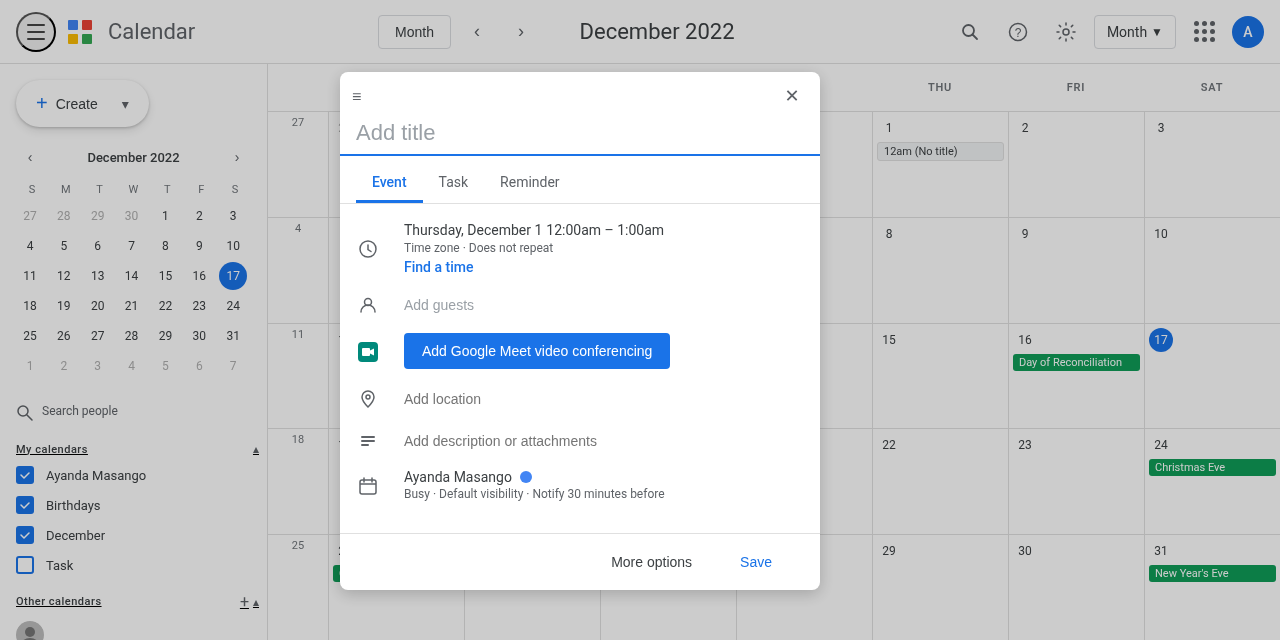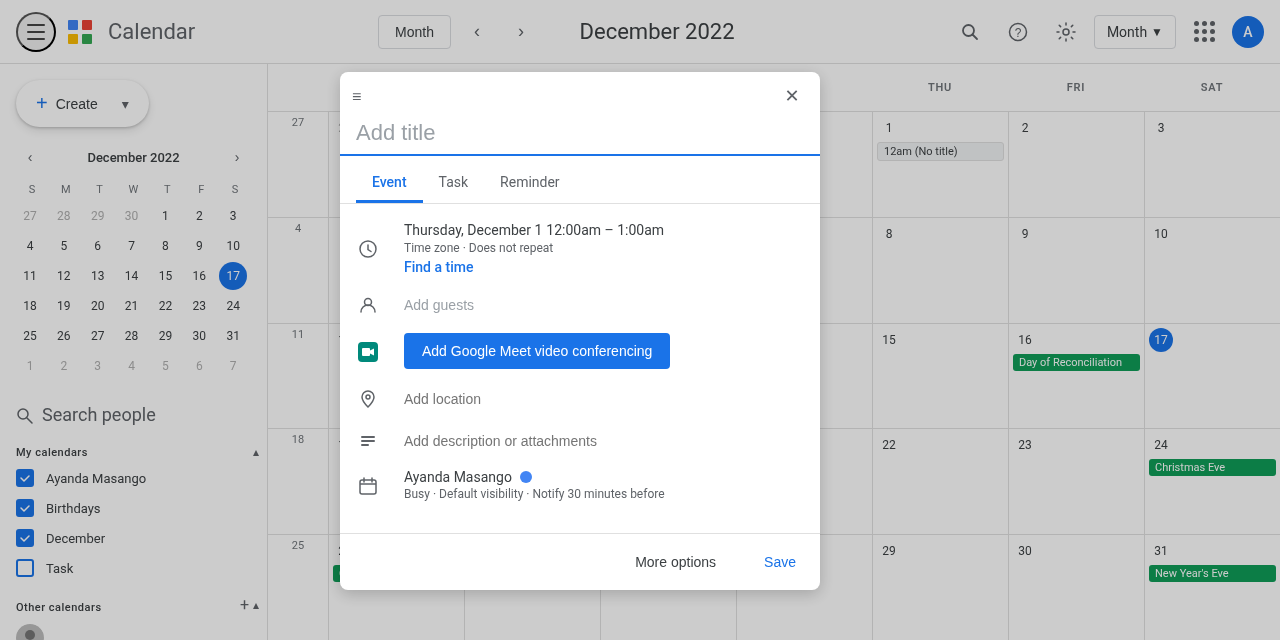--- a/index.html
+++ b/index.html
@@ -41,25 +41,25 @@
     .mini-cal-header { display: flex; align-items: center; justify-content: space-between; margin-bottom: 8px; }
     .mini-cal-title { font-size: 13px; font-weight: 500; color: #3c4043; }
     .mini-nav { width: 28px; height: 28px; border-radius: 50%; border: none; background: transparent; cursor: pointer; display: flex; align-items: center; justify-content: center; color: #5f6368; font-size: 14px; }
     .mini-cal-grid { display: grid; grid-template-columns: repeat(7, 1fr); gap: 2px; }
     .mini-cal-day-header { text-align: center; font-size: 11px; color: #70757a; padding: 4px 0; }
     .mini-cal-day { width: 28px; height: 28px; display: flex; align-items: center; justify-content: center; font-size: 12px; color: #3c4043; border-radius: 50%; cursor: pointer; }
     .mini-cal-day.other-month { color: #b0b0b0; }
     .mini-cal-day.today { background: #1a73e8; color: #fff; }
 
     
-    .search-people { display: flex; align-items: flex-end; gap: 8px; padding: 8px 16px; margin: 8px 0; border-radius: 24px; cursor: pointer; color: #5f6368; font-size: 18px; }
+    .search-people { display: flex; align-items: flex-start; gap: 8px; padding: 8px 16px; margin: 8px 0; border-radius: 24px; cursor: pointer; color: #5f6368; font-size: 12px; }
 
     
     .cal-section { padding: 0 0 8px 0; }
-    .cal-section-header { display: flex; align-items: flex-end; justify-content: space-between; padding: 4px 8px 4px 16px; cursor: pointer; }
+    .cal-section-header { display: flex; align-items: center; justify-content: space-between; padding: 4px 8px 4px 16px; cursor: pointer; text-decoration: underline; }
     .cal-section-title { font-size: 11px; font-weight: 500; color: #3c4043; letter-spacing: 0.5px; }
     .cal-section-header .chevron { color: #5f6368; font-size: 12px; }
     .cal-item { display: flex; align-items: center; gap: 12px; padding: 6px 8px 6px 16px; cursor: pointer; border-radius: 0 20px 20px 0; }
     .cal-checkbox { width: 18px; height: 18px; border-radius: 3px; display: flex; align-items: center; justify-content: center; }
     .cal-checkbox.blue { background: #1a73e8; }
     .cal-checkbox.blue-outline { background: transparent; border: 2px solid #1a73e8; }
     .cal-checkbox svg { width: 12px; height: 12px; }
     .cal-label { font-size: 13px; color: #3c4043; }
 
     
@@ -87,21 +87,21 @@
     .timezone-text { font-size: 12px; color: #5f6368; margin-top: 2px; }
     .find-time-btn { color: #1a73e8; font-size: 14px; cursor: pointer; font-weight: 500; margin-top: 4px; }
     .guests-input { width: 100%; border: none; outline: none; font-size: 14px; color: #3c4043; }
     .guests-input::placeholder { color: #9aa0a6; }
     .meet-btn { display: flex; align-items: center; gap: 12px; background: #1a73e8; color: #fff; border: none; border-radius: 4px; padding: 10px 18px; font-size: 14px; cursor: pointer; font-weight: 500; }
     .location-input { width: 100%; border: none; outline: none; font-size: 14px; color: #9aa0a6; }
     .desc-input { width: 100%; border: none; outline: none; font-size: 14px; color: #9aa0a6; }
     .cal-owner { font-size: 14px; color: #3c4043; display: flex; align-items: center; gap: 8px; }
     .cal-owner-dot { width: 12px; height: 12px; border-radius: 50%; background: #4285f4; flex-shrink: 0; }
     .cal-meta { font-size: 12px; color: #5f6368; margin-top: 2px; }
-    .modal-footer { display: flex; align-items: center; justify-content: flex-end; gap: 8px; padding: 12px 4px; border-top: 1px solid #e0e0e0; }
+    .modal-footer { display: flex; align-items: center; justify-content: flex-end; gap: 8px; padding: 12px 28px; border-top: 1px solid #e0e0e0; }
     .more-options-btn { padding: 8px 20px; border-radius: 4px; border: none; background: transparent; font-size: 14px; color: #3c4043; cursor: pointer; font-weight: 500; }
     .save-btn { padding: 8px 20px; border-radius: 4px; border: none; background: transparent; font-size: 14px; color: #1a73e8; cursor: pointer; font-weight: 500; }
     .zoom-btn { padding: 8px 20px; border-radius: 4px; border: none; background: #1a73e8; font-size: 14px; color: #fff; cursor: pointer; font-weight: 500; }
 
     
     .cal-header-row { display: flex; height: 48px; border-bottom: 1px solid #e0e0e0; }
     .cal-week-label { width: 60px; flex-shrink: 0; }
     .cal-header-days { flex: 1; display: grid; grid-template-columns: repeat(7, 1fr); }
     .cal-header-day { text-align: center; padding: 8px 0; font-size: 11px; color: #70757a; font-weight: 600; letter-spacing: 0.8px; display: flex; flex-direction: column; align-items: center; justify-content: center; }
     .cal-grid-body { flex: 1; overflow: hidden; }

